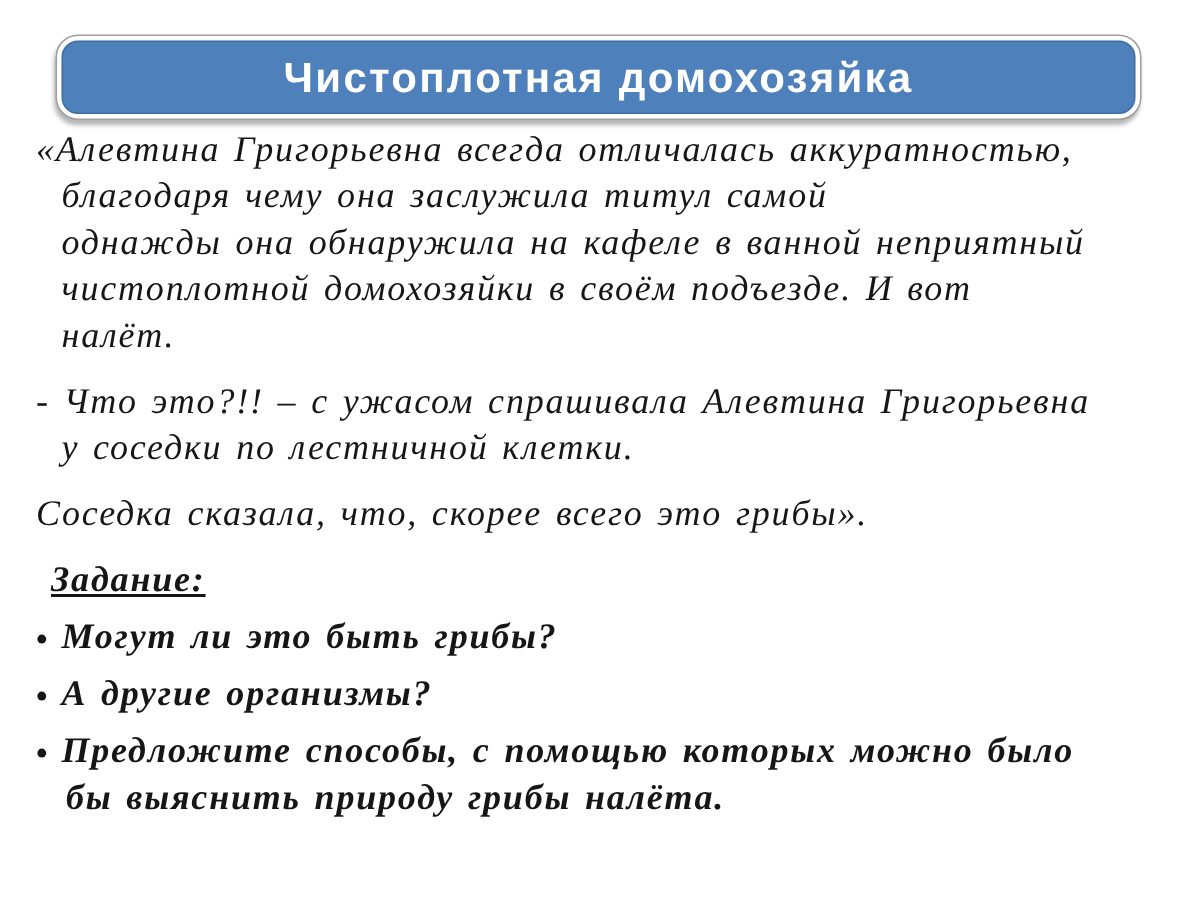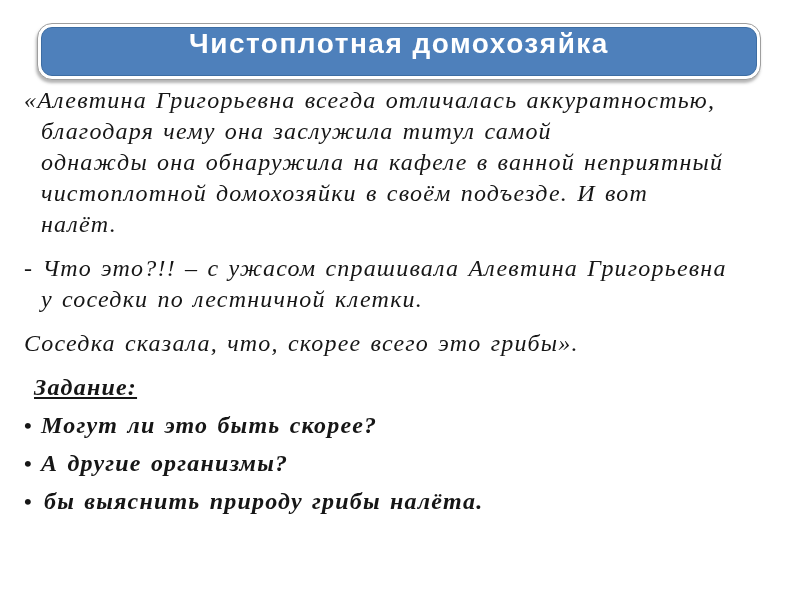--- a/index.html
+++ b/index.html
@@ -36,20 +36,21 @@
     padding: 3px;
     box-shadow: -1px 3px 3px rgba(120,120,120,0.55);
   }
   .banner-inner {
     width: 100%;
     height: 100%;
     background: var(--banner-bg);
     border: 1px solid var(--banner-border);
     border-radius: 11px;
     display: flex;
+    align-items: center;
     justify-content: center;
   }
   .slide-title {
     font-family: "Liberation Sans", sans-serif;
     font-weight: 700;
     font-size: 28px;
     letter-spacing: 1.5px;
     color: var(--title-color);
     white-space: nowrap;
   }
@@ -118,31 +119,32 @@
         </div>
         <div class="para">
           <div class="line">Соседка сказала, что, скорее всего это грибы».</div>
         </div>
       </div>
     <div class="task-heading">Задание:</div>
     <div id="bullets">
         <div class="bullet-item">
           <span class="bullet-marker">•</span>
           <div class="bullet-text">
-            <div class="line">Могут ли это быть скорее?</div>
+            <div class="line">Могут ли это быть грибы?</div>
           </div>
         </div>
         <div class="bullet-item">
           <span class="bullet-marker">•</span>
           <div class="bullet-text">
             <div class="line">А другие организмы?</div>
           </div>
         </div>
         <div class="bullet-item">
           <span class="bullet-marker">•</span>
           <div class="bullet-text">
+            <div class="line">Предложите способы, с помощью которых можно было</div>
             <div class="line wrap">бы выяснить природу грибы налёта.</div>
           </div>
         </div>
       </div>
   </div>
 
 </div>
 
 </body></html>

